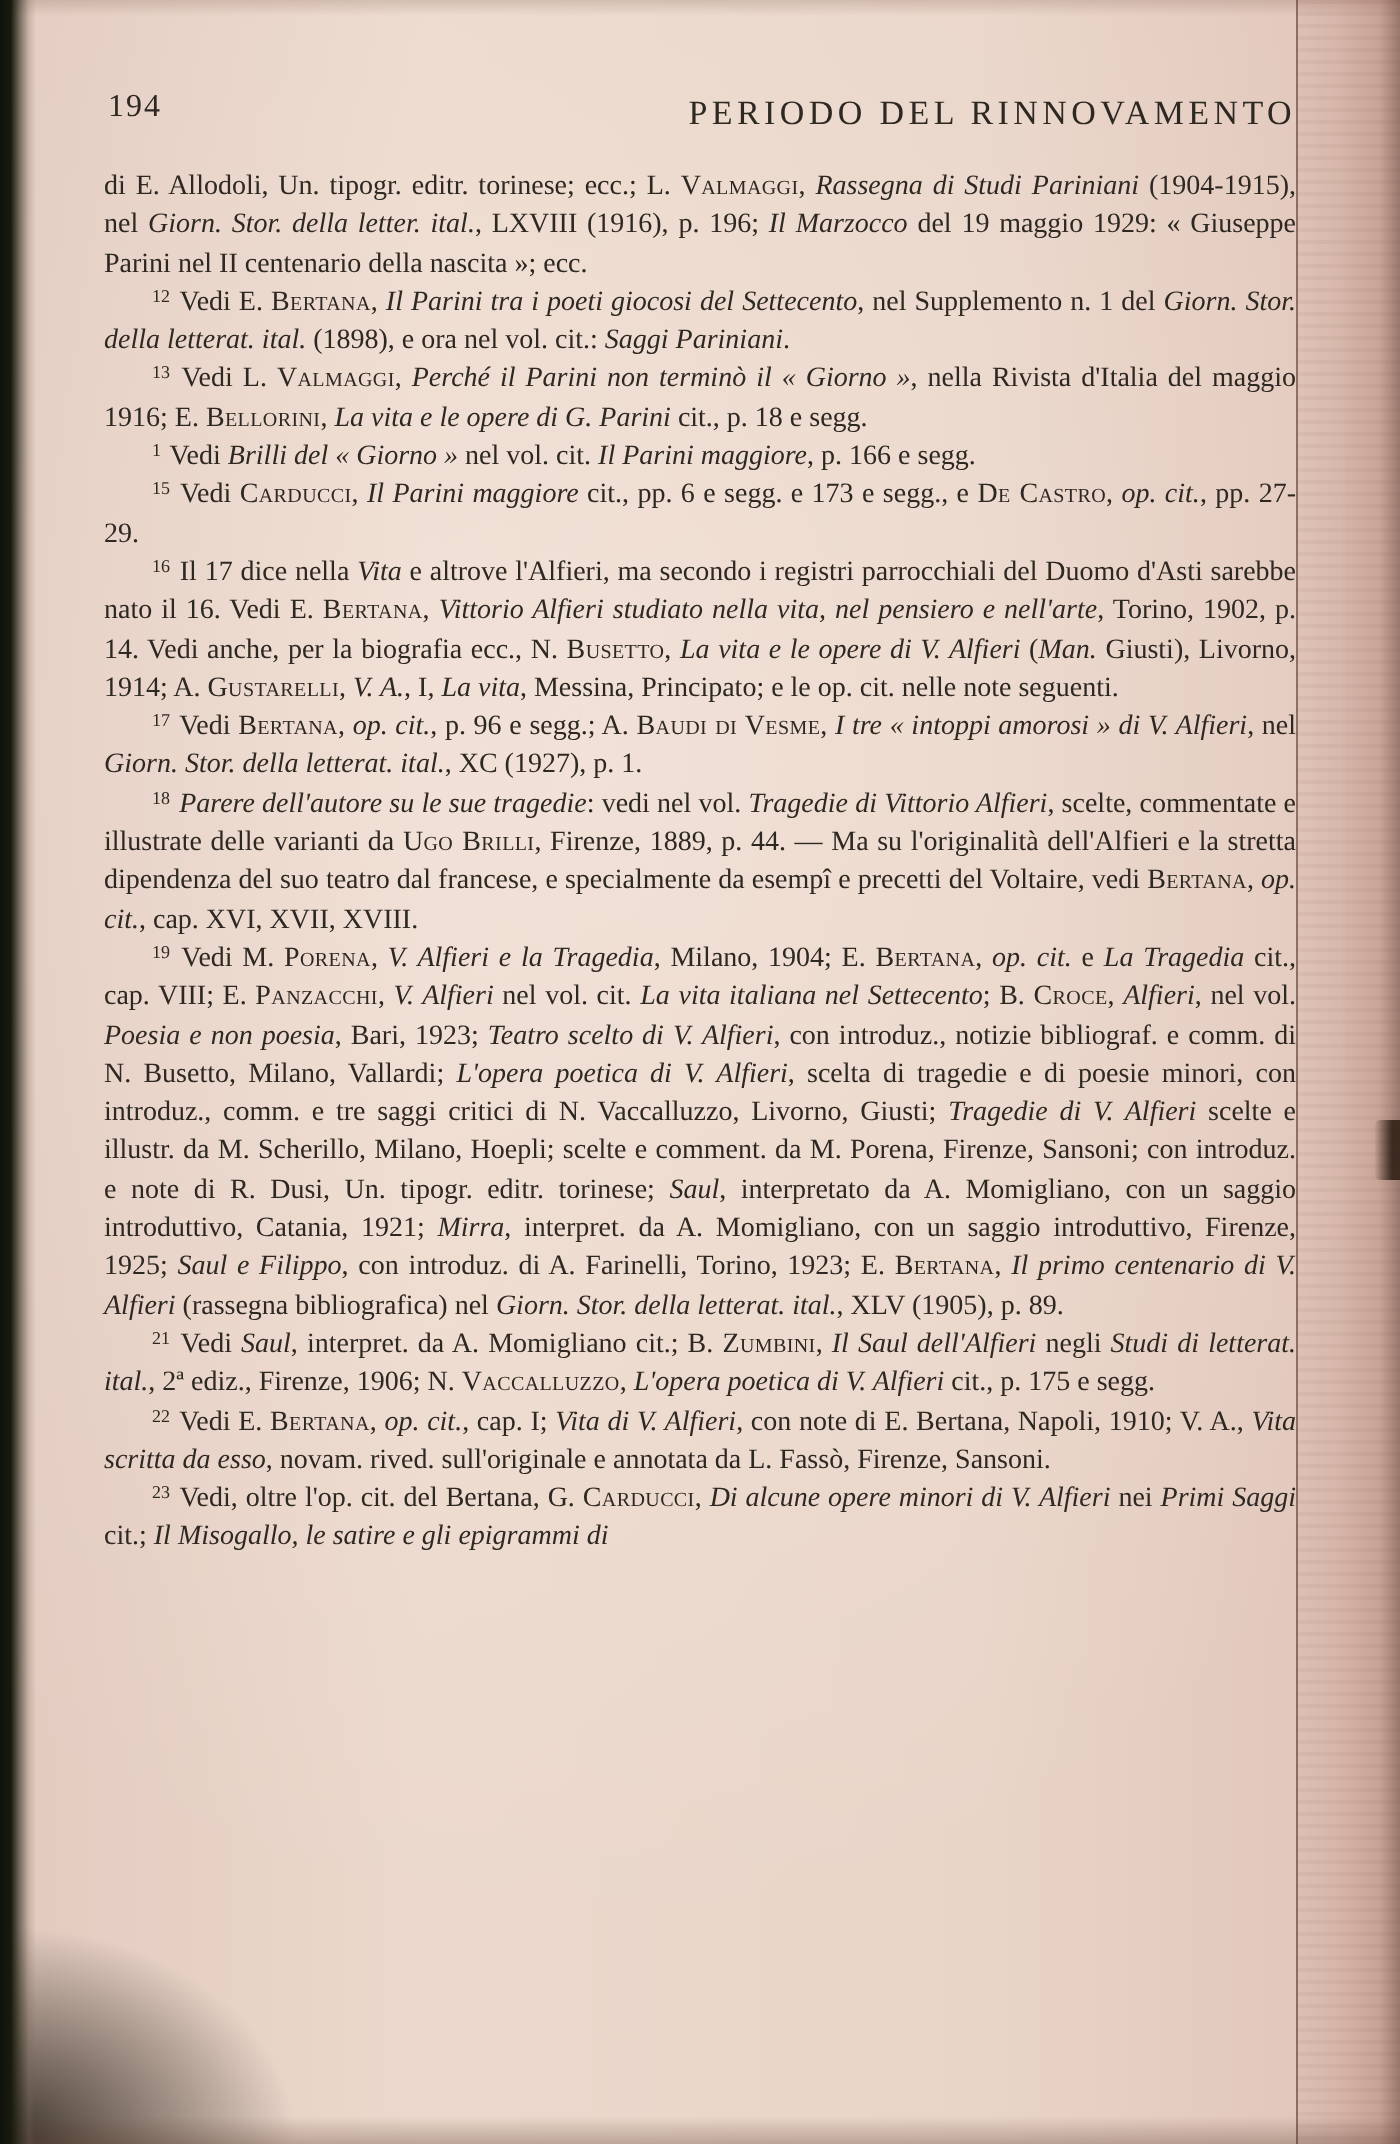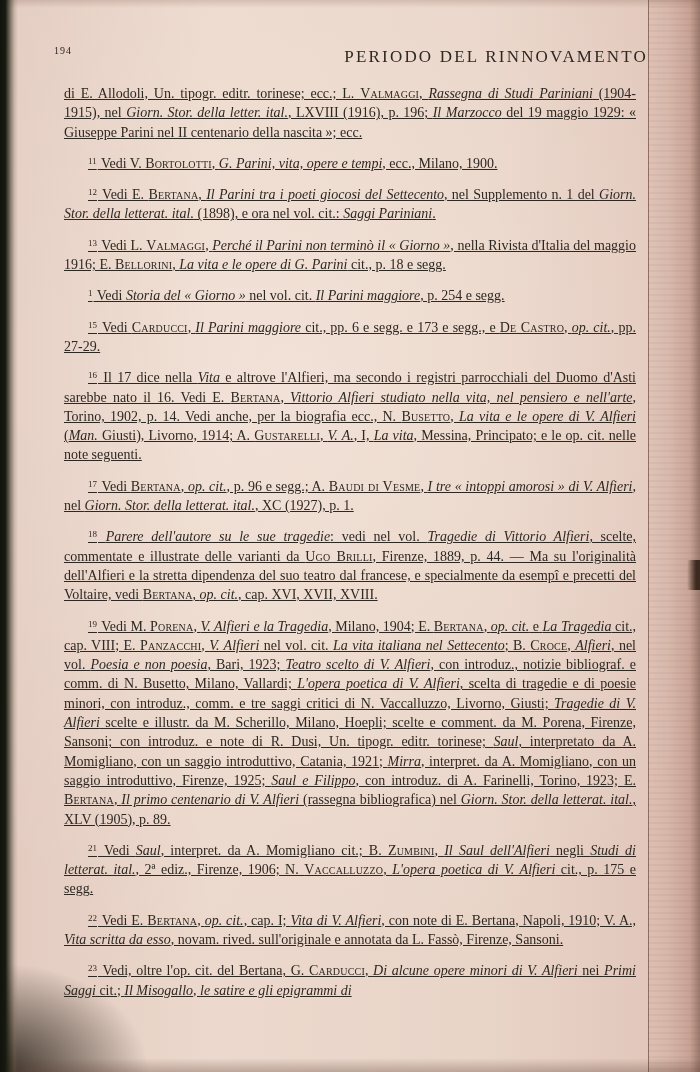--- a/index.html
+++ b/index.html
@@ -52,28 +52,28 @@
   }
   .edge-mark {
     position: absolute; right: 0; top: 560px; width: 13px; height: 30px; z-index: 4;
     border-radius: 3px 0 0 3px;
     background: linear-gradient(90deg, rgba(52,34,24,0), rgba(52,34,24,0.92) 70%);
   }
   .content { position: absolute; left: 52px; top: 44px; width: 596px; z-index: 1; }
   .running-head { position: relative; height: 26px; margin-bottom: 14px; }
   .pagenum {
     position: absolute; left: 2px; top: 1px;
-    font-size: 10px; letter-spacing: 1px;
+    font-size: 16px; letter-spacing: 1px;
   }
   .head-title {
     position: absolute; left: 16px; right: 0; top: 3px; text-align: right;
     font-size: 17px; letter-spacing: 2.2px;
   }
   .body-text { font-size: 14px; line-height: 19.3px; text-align: justify; }
-  .body-text p { margin: 12px; text-indent: 24px; text-decoration: underline; }
+  .body-text p { margin: 0; text-indent: 24px; }
   .body-text p.continuation { text-indent: 0; }
   .seg-i { font-style: italic; }
   .seg-sc { font-variant: small-caps; letter-spacing: 0.2px; }
   sup.note-num { font-size: 9px; line-height: 0; vertical-align: 4px; padding-right: 1px; }
 </style>
 </head>
 <body>
 
 <div class="scan">
   <div class="edge-top"></div>
@@ -83,24 +83,23 @@
   <div class="corner-shadow"></div>
   <div class="edge-bottom"></div>
 
   <div class="content">
     <div class="running-head">
       <span class="pagenum">194</span>
       <span class="head-title">PERIODO DEL RINNOVAMENTO</span>
     </div>
     <div class="body-text">
         <p class="continuation"><span class="seg-n">di E. Allodoli, Un. tipogr. editr. torinese; ecc.; L. </span><span class="seg-sc">Valmaggi</span><span class="seg-n">, </span><span class="seg-i">Rassegna di Studi Pariniani</span><span class="seg-n"> (1904-1915), nel </span><span class="seg-i">Giorn. Stor. della letter. ital.</span><span class="seg-n">, LXVIII (1916), p. 196; </span><span class="seg-i">Il Marzocco</span><span class="seg-n"> del 19 maggio 1929: « Giuseppe Parini nel II centenario della nascita »; ecc.</span></p>
-        <p class="note"><sup class="note-num">11</sup><span class="seg-n"> Vedi V. </span><span class="seg-sc">Bortolotti</span><span class="seg-n">, </span><span class="seg-i">G. Parini, vita, opere e tempi</span><span class="seg-n">, ecc., Milano, 1900.</span></p>
         <p class="note"><sup class="note-num">12</sup><span class="seg-n"> Vedi E. </span><span class="seg-sc">Bertana</span><span class="seg-n">, </span><span class="seg-i">Il Parini tra i poeti giocosi del Settecento</span><span class="seg-n">, nel Supplemento n. 1 del </span><span class="seg-i">Giorn. Stor. della letterat. ital.</span><span class="seg-n"> (1898), e ora nel vol. cit.: </span><span class="seg-i">Saggi Pariniani</span><span class="seg-n">.</span></p>
         <p class="note"><sup class="note-num">13</sup><span class="seg-n"> Vedi L. </span><span class="seg-sc">Valmaggi</span><span class="seg-n">, </span><span class="seg-i">Perché il Parini non terminò il « Giorno »</span><span class="seg-n">, nella Rivista d'Italia del maggio 1916; E. </span><span class="seg-sc">Bellorini</span><span class="seg-n">, </span><span class="seg-i">La vita e le opere di G. Parini</span><span class="seg-n"> cit., p. 18 e segg.</span></p>
-        <p class="note"><sup class="note-num">1</sup><span class="seg-n"> Vedi </span><span class="seg-i">Storia del « Giorno »</span><span class="seg-n"> nel vol. cit. </span><span class="seg-i">Il Parini maggiore</span><span class="seg-n">, p. 254 e segg.</span></p>
+        <p class="note"><sup class="note-num">1</sup><span class="seg-n"> Vedi </span><span class="seg-i">Brilli del « Giorno »</span><span class="seg-n"> nel vol. cit. </span><span class="seg-i">Il Parini maggiore</span><span class="seg-n">, p. 166 e segg.</span></p>
         <p class="note"><sup class="note-num">15</sup><span class="seg-n"> Vedi </span><span class="seg-sc">Carducci</span><span class="seg-n">, </span><span class="seg-i">Il Parini maggiore</span><span class="seg-n"> cit., pp. 6 e segg. e 173 e segg., e </span><span class="seg-sc">De Castro</span><span class="seg-n">, </span><span class="seg-i">op. cit.</span><span class="seg-n">, pp. 27-29.</span></p>
         <p class="note"><sup class="note-num">16</sup><span class="seg-n"> Il 17 dice nella </span><span class="seg-i">Vita</span><span class="seg-n"> e altrove l'Alfieri, ma secondo i registri parrocchiali del Duomo d'Asti sarebbe nato il 16. Vedi E. </span><span class="seg-sc">Bertana</span><span class="seg-n">, </span><span class="seg-i">Vittorio Alfieri studiato nella vita, nel pensiero e nell'arte</span><span class="seg-n">, Torino, 1902, p. 14. Vedi anche, per la biografia ecc., N. </span><span class="seg-sc">Busetto</span><span class="seg-n">, </span><span class="seg-i">La vita e le opere di V. Alfieri</span><span class="seg-n"> (</span><span class="seg-i">Man.</span><span class="seg-n"> Giusti), Livorno, 1914; A. </span><span class="seg-sc">Gustarelli</span><span class="seg-n">, </span><span class="seg-i">V. A.</span><span class="seg-n">, I, </span><span class="seg-i">La vita</span><span class="seg-n">, Messina, Principato; e le op. cit. nelle note seguenti.</span></p>
         <p class="note"><sup class="note-num">17</sup><span class="seg-n"> Vedi </span><span class="seg-sc">Bertana</span><span class="seg-n">, </span><span class="seg-i">op. cit.</span><span class="seg-n">, p. 96 e segg.; A. </span><span class="seg-sc">Baudi di Vesme</span><span class="seg-n">, </span><span class="seg-i">I tre « intoppi amorosi » di V. Alfieri</span><span class="seg-n">, nel </span><span class="seg-i">Giorn. Stor. della letterat. ital.</span><span class="seg-n">, XC (1927), p. 1.</span></p>
         <p class="note"><sup class="note-num">18</sup><span class="seg-n"> </span><span class="seg-i">Parere dell'autore su le sue tragedie</span><span class="seg-n">: vedi nel vol. </span><span class="seg-i">Tragedie di Vittorio Alfieri</span><span class="seg-n">, scelte, commentate e illustrate delle varianti da </span><span class="seg-sc">Ugo Brilli</span><span class="seg-n">, Firenze, 1889, p. 44. — Ma su l'originalità dell'Alfieri e la stretta dipendenza del suo teatro dal francese, e specialmente da esempî e precetti del Voltaire, vedi </span><span class="seg-sc">Bertana</span><span class="seg-n">, </span><span class="seg-i">op. cit.</span><span class="seg-n">, cap. XVI, XVII, XVIII.</span></p>
         <p class="note"><sup class="note-num">19</sup><span class="seg-n"> Vedi M. </span><span class="seg-sc">Porena</span><span class="seg-n">, </span><span class="seg-i">V. Alfieri e la Tragedia</span><span class="seg-n">, Milano, 1904; E. </span><span class="seg-sc">Bertana</span><span class="seg-n">, </span><span class="seg-i">op. cit.</span><span class="seg-n"> e </span><span class="seg-i">La Tragedia</span><span class="seg-n"> cit., cap. VIII; E. </span><span class="seg-sc">Panzacchi</span><span class="seg-n">, </span><span class="seg-i">V. Alfieri</span><span class="seg-n"> nel vol. cit. </span><span class="seg-i">La vita italiana nel Settecento</span><span class="seg-n">; B. </span><span class="seg-sc">Croce</span><span class="seg-n">, </span><span class="seg-i">Alfieri</span><span class="seg-n">, nel vol. </span><span class="seg-i">Poesia e non poesia</span><span class="seg-n">, Bari, 1923; </span><span class="seg-i">Teatro scelto di V. Alfieri</span><span class="seg-n">, con introduz., notizie bibliograf. e comm. di N. Busetto, Milano, Vallardi; </span><span class="seg-i">L'opera poetica di V. Alfieri</span><span class="seg-n">, scelta di tragedie e di poesie minori, con introduz., comm. e tre saggi critici di N. Vaccalluzzo, Livorno, Giusti; </span><span class="seg-i">Tragedie di V. Alfieri</span><span class="seg-n"> scelte e illustr. da M. Scherillo, Milano, Hoepli; scelte e comment. da M. Porena, Firenze, Sansoni; con introduz. e note di R. Dusi, Un. tipogr. editr. torinese; </span><span class="seg-i">Saul</span><span class="seg-n">, interpretato da A. Momigliano, con un saggio introduttivo, Catania, 1921; </span><span class="seg-i">Mirra</span><span class="seg-n">, interpret. da A. Momigliano, con un saggio introduttivo, Firenze, 1925; </span><span class="seg-i">Saul e Filippo</span><span class="seg-n">, con introduz. di A. Farinelli, Torino, 1923; E. </span><span class="seg-sc">Bertana</span><span class="seg-n">, </span><span class="seg-i">Il primo centenario di V. Alfieri</span><span class="seg-n"> (rassegna bibliografica) nel </span><span class="seg-i">Giorn. Stor. della letterat. ital.</span><span class="seg-n">, XLV (1905), p. 89.</span></p>
         <p class="note"><sup class="note-num">21</sup><span class="seg-n"> Vedi </span><span class="seg-i">Saul</span><span class="seg-n">, interpret. da A. Momigliano cit.; B. </span><span class="seg-sc">Zumbini</span><span class="seg-n">, </span><span class="seg-i">Il Saul dell'Alfieri</span><span class="seg-n"> negli </span><span class="seg-i">Studi di letterat. ital.</span><span class="seg-n">, 2ª ediz., Firenze, 1906; N. </span><span class="seg-sc">Vaccalluzzo</span><span class="seg-n">, </span><span class="seg-i">L'opera poetica di V. Alfieri</span><span class="seg-n"> cit., p. 175 e segg.</span></p>
         <p class="note"><sup class="note-num">22</sup><span class="seg-n"> Vedi E. </span><span class="seg-sc">Bertana</span><span class="seg-n">, </span><span class="seg-i">op. cit.</span><span class="seg-n">, cap. I; </span><span class="seg-i">Vita di V. Alfieri</span><span class="seg-n">, con note di E. Bertana, Napoli, 1910; V. A., </span><span class="seg-i">Vita scritta da esso</span><span class="seg-n">, novam. rived. sull'originale e annotata da L. Fassò, Firenze, Sansoni.</span></p>
         <p class="note"><sup class="note-num">23</sup><span class="seg-n"> Vedi, oltre l'op. cit. del Bertana, G. </span><span class="seg-sc">Carducci</span><span class="seg-n">, </span><span class="seg-i">Di alcune opere minori di V. Alfieri</span><span class="seg-n"> nei </span><span class="seg-i">Primi Saggi</span><span class="seg-n"> cit.; </span><span class="seg-i">Il Misogallo, le satire e gli epigrammi di</span></p>
       </div>
   </div>

